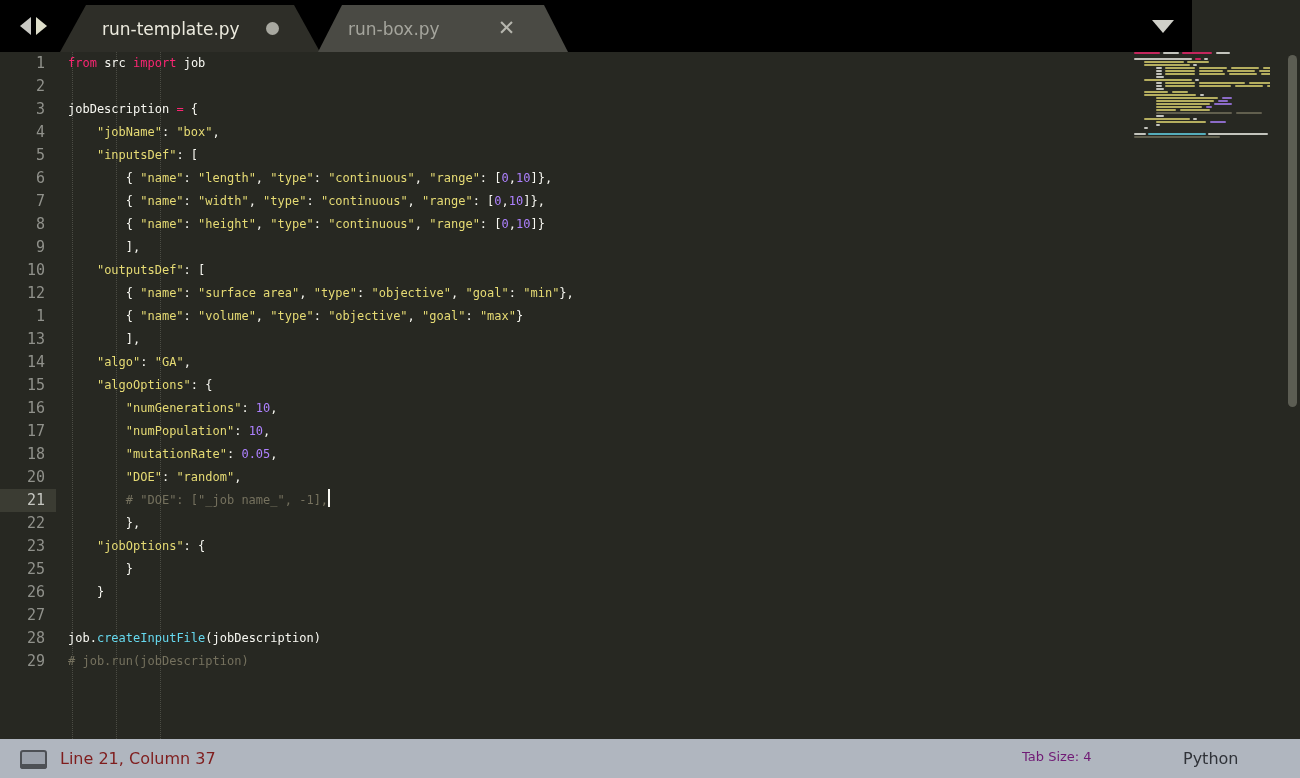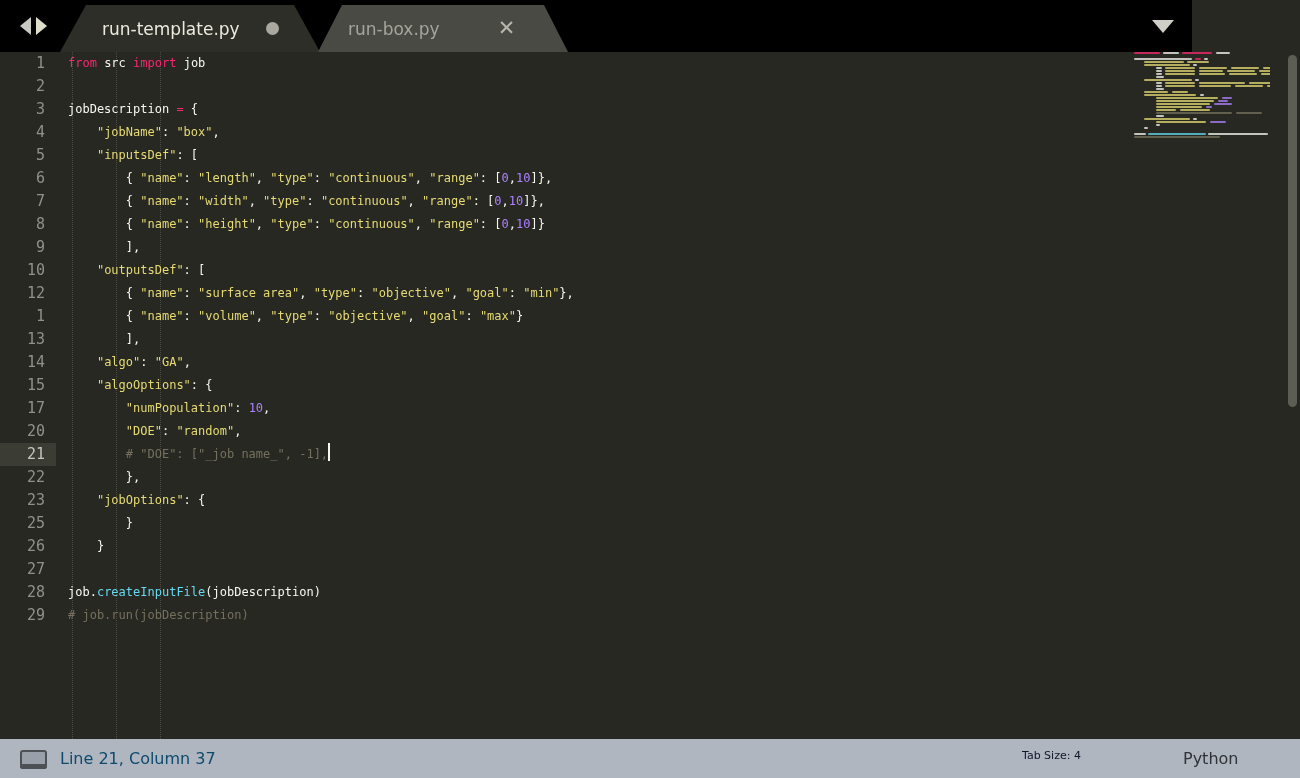--- a/index.html
+++ b/index.html
@@ -139,22 +139,22 @@
     font-family:"DejaVu Sans", sans-serif;
   }
   .mon {
     position:absolute; left:20px; top:11px; width:27px; height:19px;
     border:2px solid #4d5055; border-radius:3px; background:#9aa0aa;
   }
   .mon::after {
     content:""; position:absolute; left:-2px; bottom:-2px; width:27px; height:5px;
     background:#4d5055; border-radius:0 0 3px 3px;
   }
-  .st-pos   { position:absolute; left:60px; top:10px; font-size:16px; color:#0c4a6e; }
-  .st-tab   { position:absolute; left:1022px; top:10px; font-size:11px; color:#0f172a; }
+  .st-pos   { position:absolute; left:60px; top:10px; font-size:16px; color:#7f1d1d; }
+  .st-tab   { position:absolute; left:1022px; top:10px; font-size:13px; color:#701a75; }
   .st-lang  { position:absolute; left:1183px; top:10px; font-size:16px; color:#2f3238; }
 </style>
 </head>
 <body>
 
 <div class="app">
 
   <div class="tabbar">
     <div class="navarrows">
       <span class="tri-left"></span>
@@ -236,22 +236,30 @@
         </div>
         <div class="row">
           <div class="ln">14</div>
           <div class="src"><span class="pn">    </span><span class="str">"algo"</span><span class="pn">: </span><span class="str">"GA"</span><span class="pn">,</span></div>
         </div>
         <div class="row">
           <div class="ln">15</div>
           <div class="src"><span class="pn">    </span><span class="str">"algoOptions"</span><span class="pn">: {</span></div>
         </div>
         <div class="row">
+          <div class="ln">16</div>
+          <div class="src"><span class="pn">        </span><span class="str">"numGenerations"</span><span class="pn">: </span><span class="num">10</span><span class="pn">,</span></div>
+        </div>
+        <div class="row">
           <div class="ln">17</div>
           <div class="src"><span class="pn">        </span><span class="str">"numPopulation"</span><span class="pn">: </span><span class="num">10</span><span class="pn">,</span></div>
+        </div>
+        <div class="row">
+          <div class="ln">18</div>
+          <div class="src"><span class="pn">        </span><span class="str">"mutationRate"</span><span class="pn">: </span><span class="num">0.05</span><span class="pn">,</span></div>
         </div>
         <div class="row">
           <div class="ln">20</div>
           <div class="src"><span class="pn">        </span><span class="str">"DOE"</span><span class="pn">: </span><span class="str">"random"</span><span class="pn">,</span></div>
         </div>
         <div class="row current">
           <div class="ln">21</div>
           <div class="src"><span class="com">        # "DOE": ["_job name_", -1],</span><span class="caret"></span></div>
         </div>
         <div class="row">

